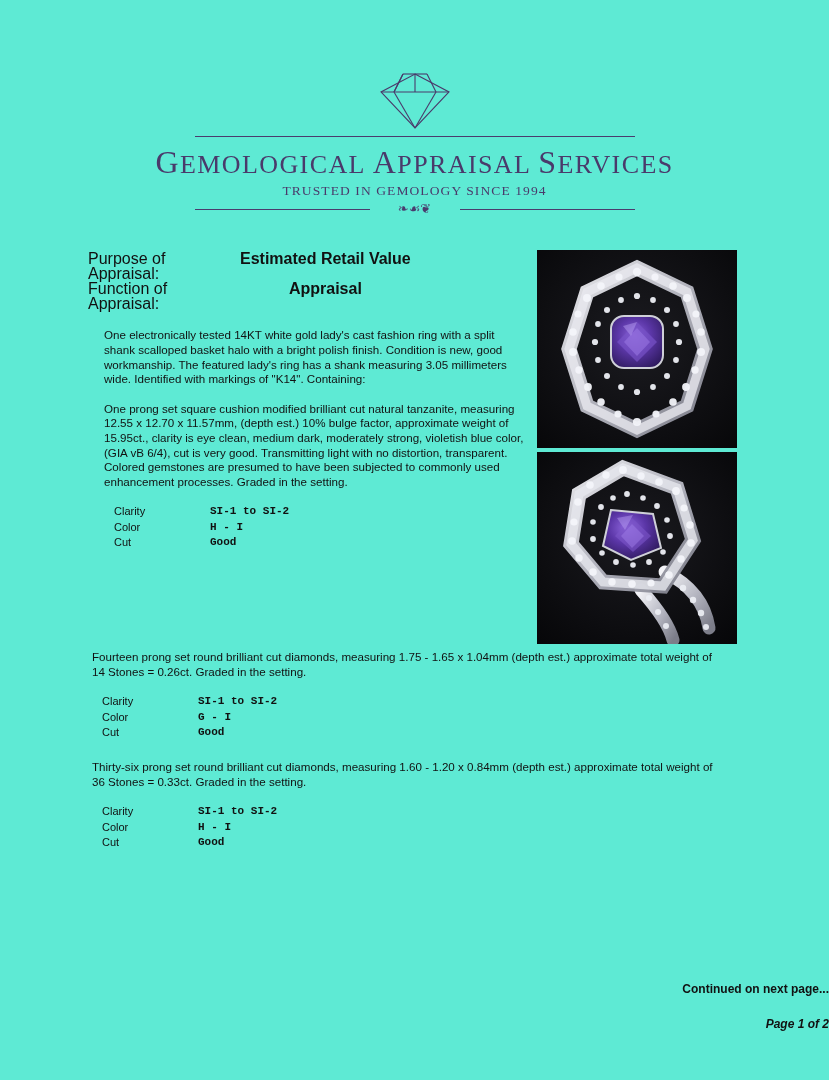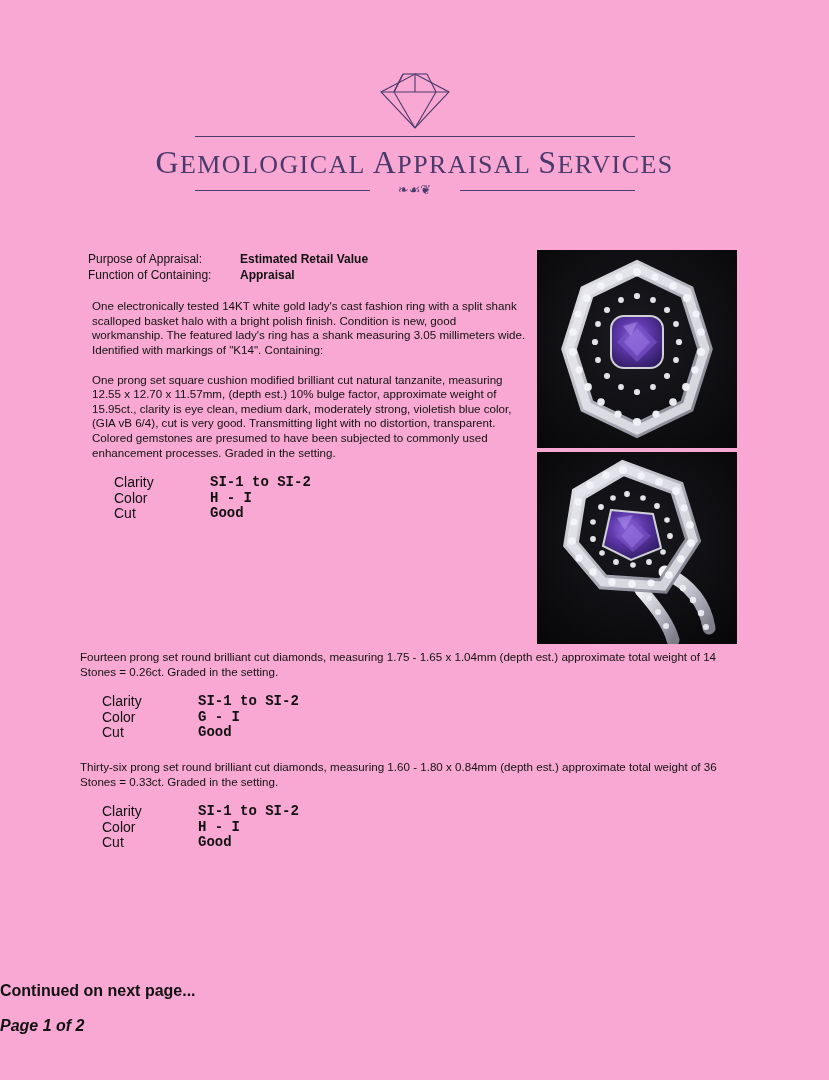--- a/index.html
+++ b/index.html
@@ -13,21 +13,21 @@
     font-family: "Liberation Sans", sans-serif;
     color: #111111;
     position: relative;
     overflow: hidden;
   }
 
   .page {
     position: relative;
     width: 829px;
     height: 1080px;
-    background: #f9a8d4;
+    background: #5eead4;
   }
 
   
   .header {
     position: absolute;
     top: 70px;
     left: 0;
     width: 829px;
     text-align: center;
   }
@@ -94,38 +94,38 @@
     font-size: 11.6px;
     line-height: 14.6px;
   }
 
   .purpose-table {
     border-collapse: collapse;
     margin-bottom: 16px;
   }
   .purpose-table td {
     padding: 0 0 1px 0;
-    font-size: 12px;
+    font-size: 16px;
     line-height: 14.6px;
     vertical-align: top;
   }
   .purpose-table td.label { width: 152px; font-weight: normal; }
-  .purpose-table td.value { font-weight: bold; }
+  .purpose-table td.value { font-weight: bold; text-align: center; }
 
   p.para {
-    margin: 0 0 15px 4px;
+    margin: 0 0 15px 16px;
     text-align: left;
   }
 
   .spec-table {
     border-collapse: collapse;
     margin: 3px 0 10px 26px;
   }
   .spec-table td {
-    font-size: 14px;
+    font-size: 11px;
     line-height: 15.4px;
     padding: 0;
     vertical-align: top;
   }
   .spec-table td.k { width: 96px; }
   .spec-table td.v { font-weight: bold; font-family: Liberation Mono, monospace; }
 
   
   .content-wide {
     position: absolute;
@@ -149,22 +149,22 @@
   .ring-wrap {
     position: absolute;
     inset: 0;
   }
 
   
   .footer {
     position: absolute;
     left: 0;
     width: 829px;
-    text-align: left;
-    font-size: 16px;
+    text-align: right;
+    font-size: 12px;
     font-weight: bold;
   }
   .footer-continued { top: 982px; }
   .footer-page { top: 1017px; font-style: italic; }
 </style>
 </head>
 <body>
 
 <div class="page">
 
@@ -184,38 +184,39 @@
     </svg>
 
     <div class="brand-rule"></div>
 
     <div class="brand-title">
       <span class="cap">G</span><span>EMOLOGICAL</span>
       <span class="cap">A</span><span>PPRAISAL</span>
       <span class="cap">S</span><span>ERVICES</span>
     </div>
 
+    <div class="brand-sub">TRUSTED IN GEMOLOGY SINCE 1994</div>
 
     <div class="flourish">
       <div class="line left"></div>
       <div class="swirl">❧☙❦</div>
       <div class="line right"></div>
     </div>
   </div>
 
   <div class="content">
 
     <table class="purpose-table">
       <tbody>
           <tr>
         <td class="label">Purpose of Appraisal:</td>
         <td class="value">Estimated Retail Value</td>
       </tr>
       <tr>
-        <td class="label">Function of Containing:</td>
+        <td class="label">Function of Appraisal:</td>
         <td class="value">Appraisal</td>
       </tr>
     </tbody>
       </table>
 
     <p class="para">One electronically tested 14KT white gold lady's cast fashion ring with a split shank scalloped basket halo with a bright polish finish. Condition is new, good workmanship. The featured lady's ring has a shank measuring 3.05 millimeters wide. Identified with markings of "K14".  Containing:</p>
 
     <p class="para">One prong set square cushion modified brilliant cut natural tanzanite, measuring 12.55 x 12.70 x 11.57mm, (depth est.) 10% bulge factor, approximate weight of 15.95ct., clarity is eye clean, medium dark, moderately strong, violetish blue color, (GIA vB 6/4), cut is very good. Transmitting light with no distortion, transparent. Colored gemstones are presumed to have been subjected to commonly used enhancement processes. Graded in the setting.</p>
 
 
@@ -251,21 +252,21 @@
       </tr>
       <tr>
         <td class="k">Cut</td>
         <td class="v">Good</td>
       </tr>
     </tbody>
       </table>
   </div>
 
   <div class="content-wide" style="top: 760px;">
-    <p class="para">Thirty-six prong set round brilliant cut diamonds, measuring 1.60 - 1.80 x 0.84mm (depth est.) approximate total weight of 36 Stones = 0.33ct. Graded in the setting.</p>
+    <p class="para">Thirty-six prong set round brilliant cut diamonds, measuring 1.60 - 1.20 x 0.84mm (depth est.) approximate total weight of 36 Stones = 0.33ct. Graded in the setting.</p>
     <table class="spec-table">
       <tbody>
           <tr>
         <td class="k">Clarity</td>
         <td class="v">SI-1 to SI-2</td>
       </tr>
       <tr>
         <td class="k">Color</td>
         <td class="v">H - I</td>
       </tr>

